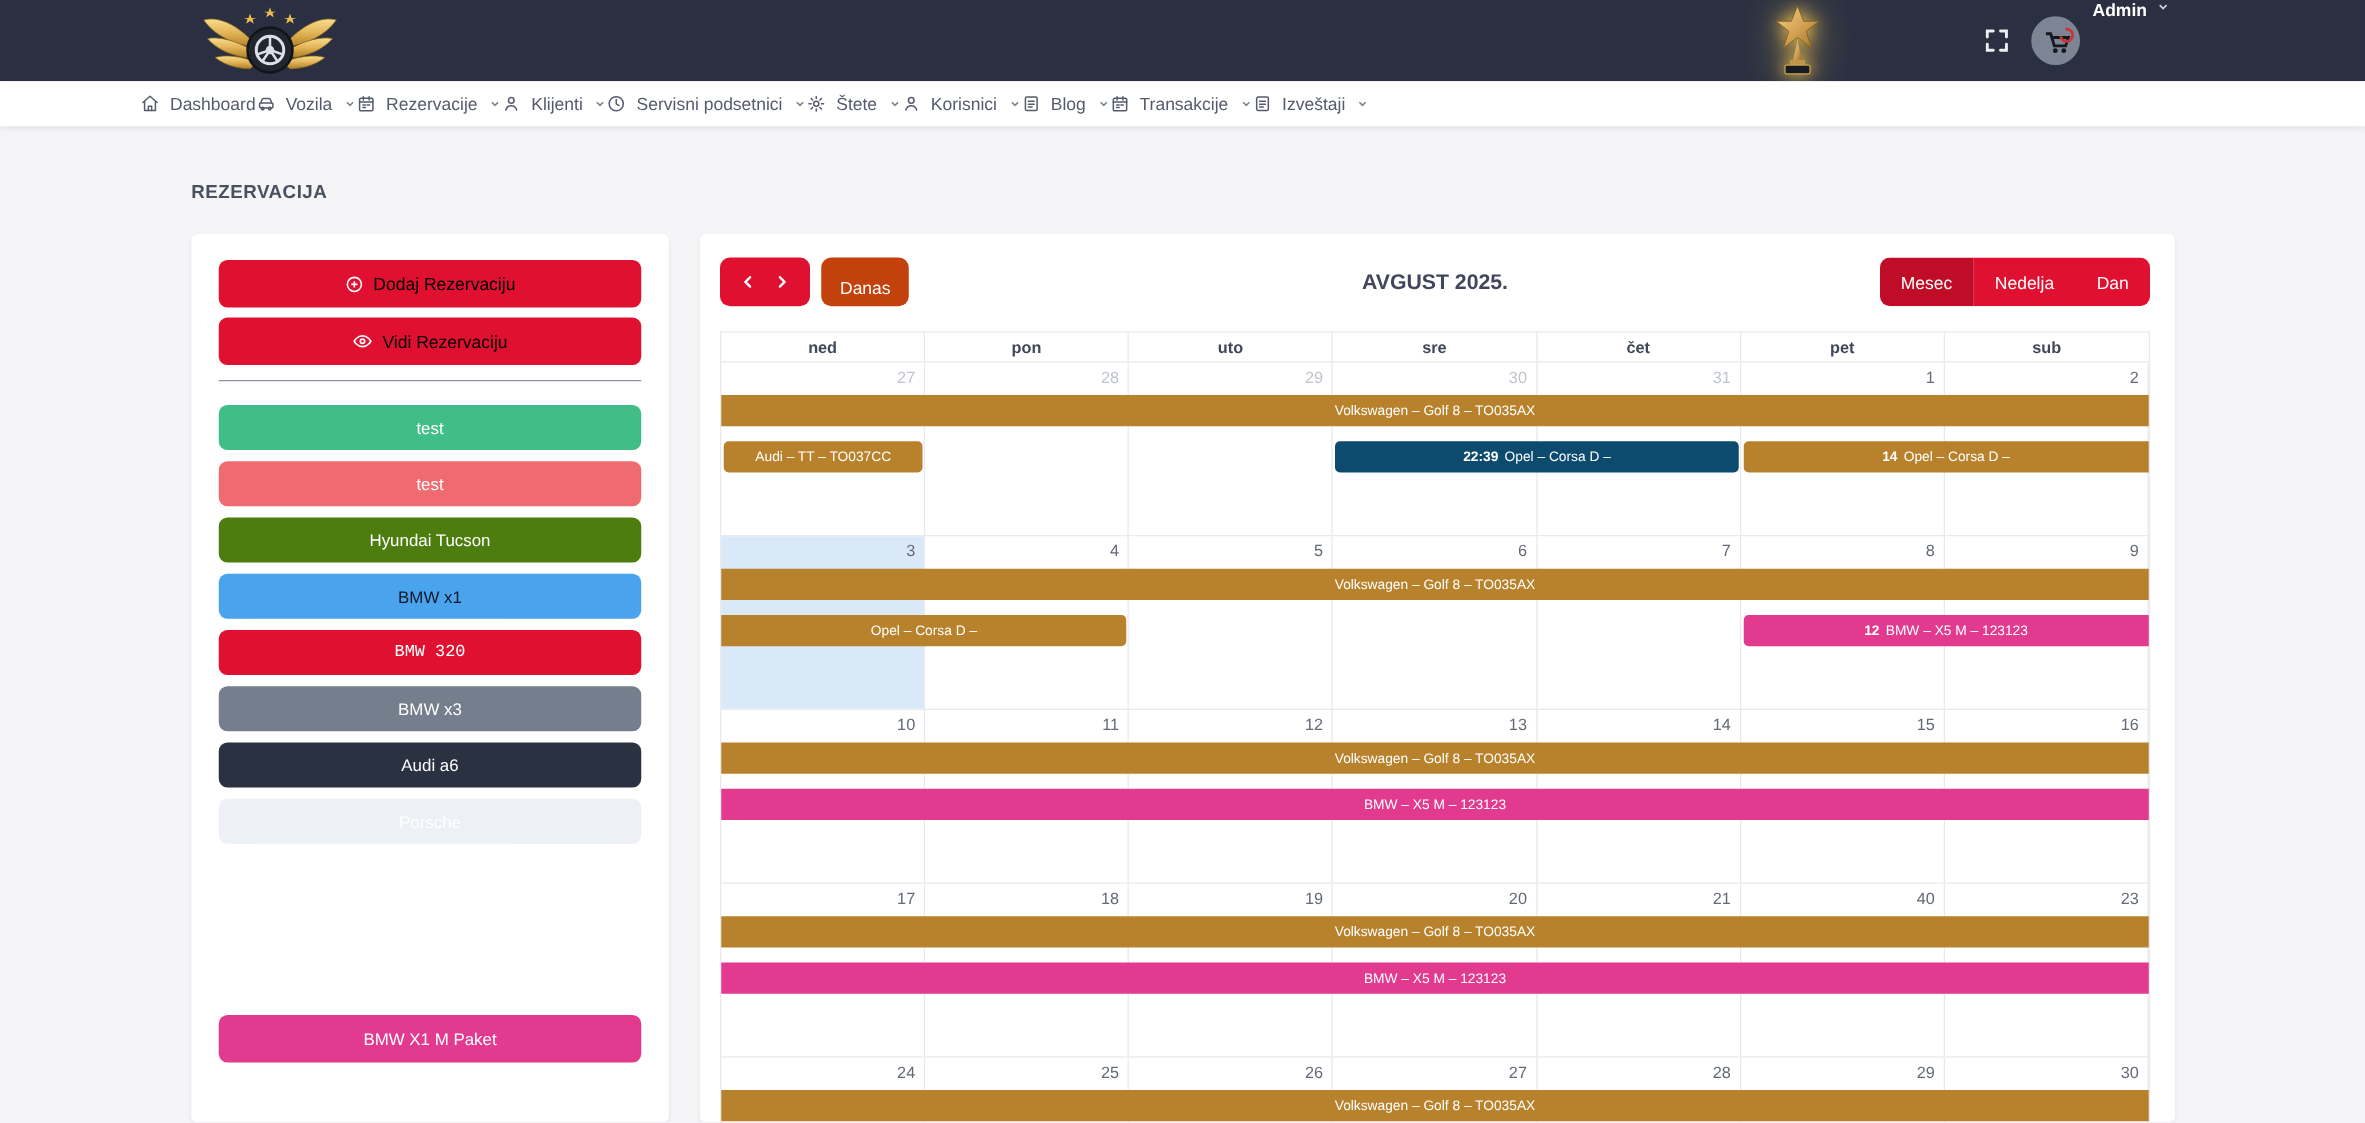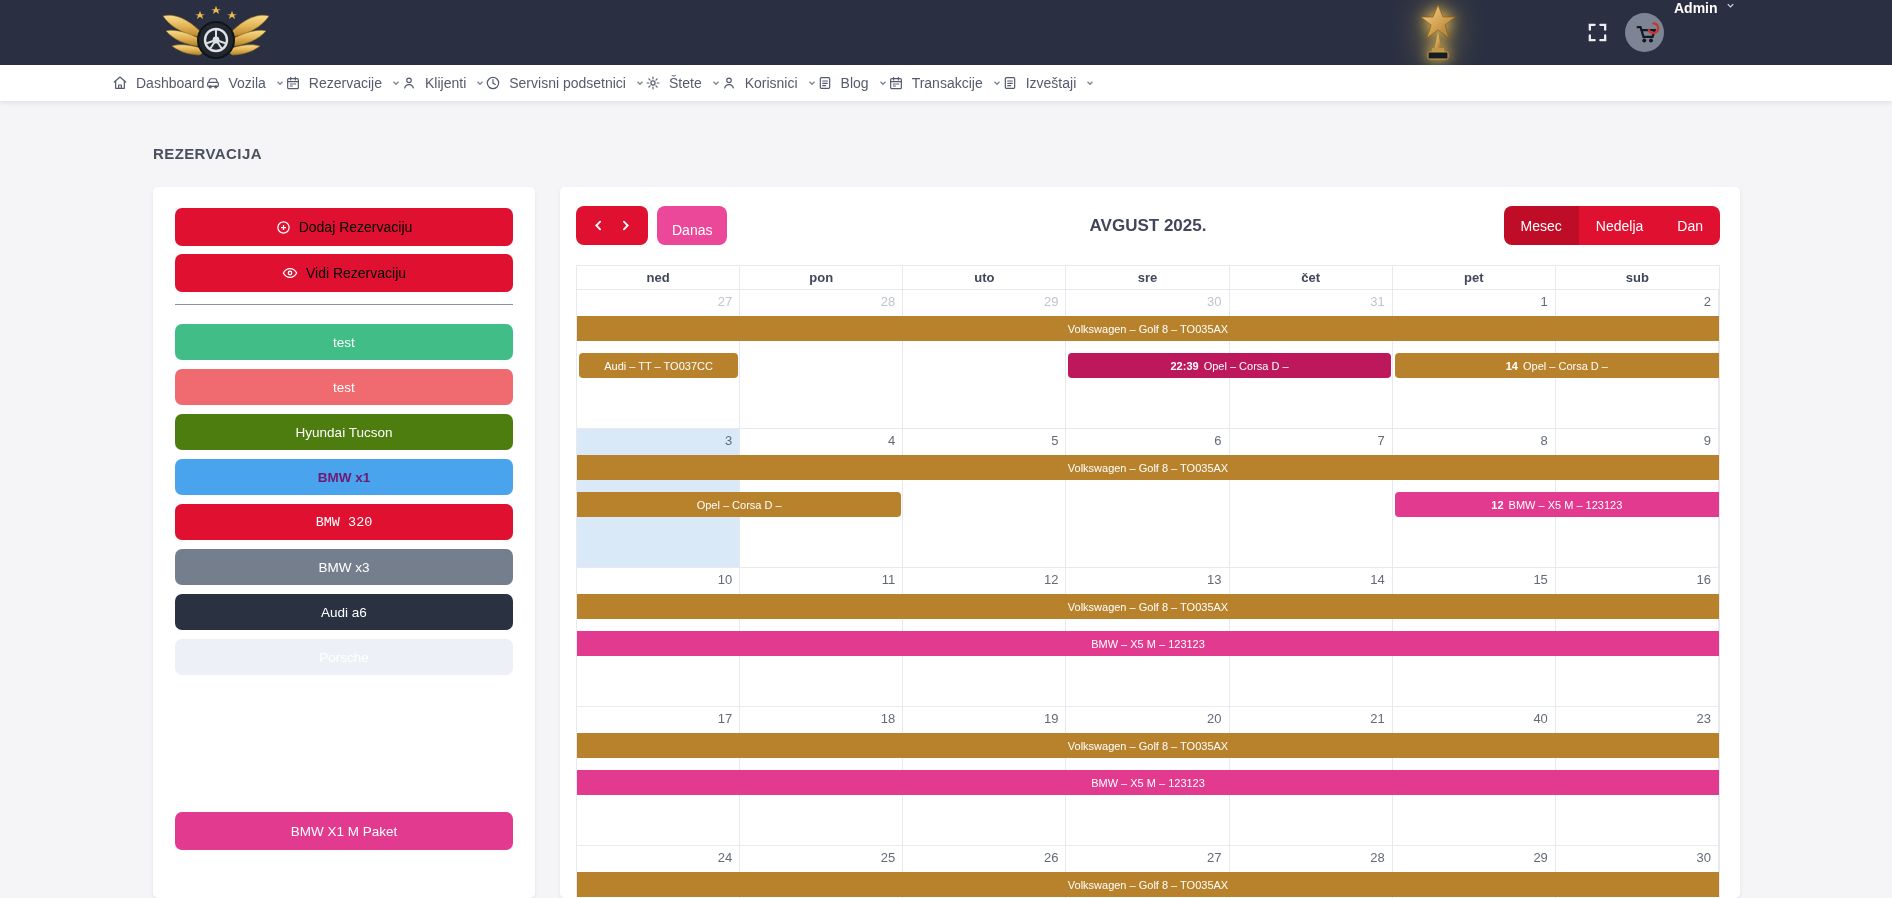--- a/index.html
+++ b/index.html
@@ -46,21 +46,21 @@
   
   .calendar-card{position:absolute;left:560px;top:187px;width:1180px;height:711px;
                  padding:19px 20px 0 16px;overflow:hidden;}
   .cal-toolbar{position:relative;height:39px;margin-bottom:20px;display:flex;align-items:center;}
   .cal-title{position:absolute;left:0;right:0;text-align:center;font-size:17px;font-weight:700;
              color:#40475a;line-height:39px;}
   .nav-group{position:relative;z-index:1;width:72px;height:39px;border-radius:8px;background:#e01030;
              display:flex;align-items:center;justify-content:center;gap:14px;color:#fff;}
   .nav-arrow{cursor:pointer;display:flex;}
   .today-btn{position:relative;z-index:1;margin-left:9px;height:39px;padding:16px 15px;border-radius:8px;
-             background:#ec4899;color:#fff;font-size:14px;}
+             background:#c2410c;color:#fff;font-size:14px;}
   .views{position:relative;z-index:1;margin-left:auto;height:39px;display:flex;border-radius:8px;overflow:hidden;}
   .view-btn{height:39px;padding:0 17px;background:#e01030;color:#fff;font-size:14px;border-radius:0;}
   .view-btn.active{background:#c00d27;}
 
   .fc{border:1px solid #e8e9ee;}
   .fc-head{display:grid;grid-template-columns:repeat(7,1fr);height:23px;border-bottom:1px solid #e8e9ee;}
   .fc-head-cell{border-right:1px solid #e8e9ee;display:flex;align-items:center;justify-content:center;
                 font-size:13px;font-weight:700;color:#40475a;}
   .fc-head-cell:last-child{border-right:none;}
   .week{position:relative;height:138px;border-bottom:1px solid #e8e9ee;display:grid;grid-template-columns:repeat(7,1fr);}
@@ -317,21 +317,21 @@
           <circle cx="12" cy="12" r="2.6"></circle>
         </svg>
     </span>
     <span>Vidi Rezervaciju</span>
   </button>
   <hr class="side-divider">
   <div id="vehicle-list">
       <button class="btn veh-btn" style="background: rgb(65, 189, 135); color: rgb(255, 255, 255);">test</button>
       <button class="btn veh-btn" style="background: rgb(239, 107, 112); color: rgb(255, 255, 255);">test</button>
       <button class="btn veh-btn" style="background: #4d7c0f; color: rgb(255, 255, 255);">Hyundai Tucson</button>
-      <button class="btn veh-btn" style="background: rgb(74, 163, 237); color: #701a75; font-weight: bold;">BMW x1</button>
+      <button class="btn veh-btn" style="background: rgb(74, 163, 237); color: #0f172a;">BMW x1</button>
       <button class="btn veh-btn" style="background: rgb(224, 16, 48); color: rgb(255, 255, 255); font-family: Liberation Mono, monospace;">BMW 320</button>
       <button class="btn veh-btn" style="background: rgb(117, 126, 140); color: rgb(255, 255, 255);">BMW x3</button>
       <button class="btn veh-btn" style="background: rgb(42, 49, 64); color: rgb(255, 255, 255);">Audi a6</button>
       <button class="btn veh-btn" style="background: rgb(237, 240, 246); color: rgb(255, 255, 255);">Porsche</button>
     </div>
   <button class="btn veh-bottom" id="veh-bottom" style="background: rgb(226, 58, 142); color: rgb(255, 255, 255);">BMW X1 M Paket</button>
 </div>
 
 <div class="card calendar-card">
   <div class="cal-toolbar">
@@ -374,21 +374,21 @@
           <div class="cell other"><span>30</span></div>
           <div class="cell other"><span>31</span></div>
           <div class="cell"><span>1</span></div>
           <div class="cell"><span>2</span></div>
           <div class="ev" style="top: 26px; left: calc(0% + 0px); width: calc(100% + 0px); background: rgb(184, 130, 45); border-radius: 0px;">
             <span>Volkswagen – Golf 8 – TO035AX</span>
           </div>
           <div class="ev" style="top: 63px; left: calc(0% + 2px); width: calc(14.2857% - 4px); background: rgb(184, 130, 45); border-radius: 4px;">
             <span>Audi – TT – TO037CC</span>
           </div>
-          <div class="ev" style="top: 63px; left: calc(42.8571% + 2px); width: calc(28.5714% - 4px); background: #be185d; border-radius: 4px; align-items: center;">
+          <div class="ev" style="top: 63px; left: calc(42.8571% + 2px); width: calc(28.5714% - 4px); background: #0c4a6e; border-radius: 4px; align-items: center;">
             <span class="t">22:39</span>
             <span>Opel – Corsa D –</span>
           </div>
           <div class="ev" style="top: 63px; left: calc(71.4286% + 2px); width: calc(28.5714% - 2px); background: rgb(184, 130, 45); border-radius: 4px 0px 0px 4px;">
             <span class="t">14</span>
             <span>Opel – Corsa D –</span>
           </div>
         </div>
         <div class="week">
           <div class="cell today"><span>3</span></div>

